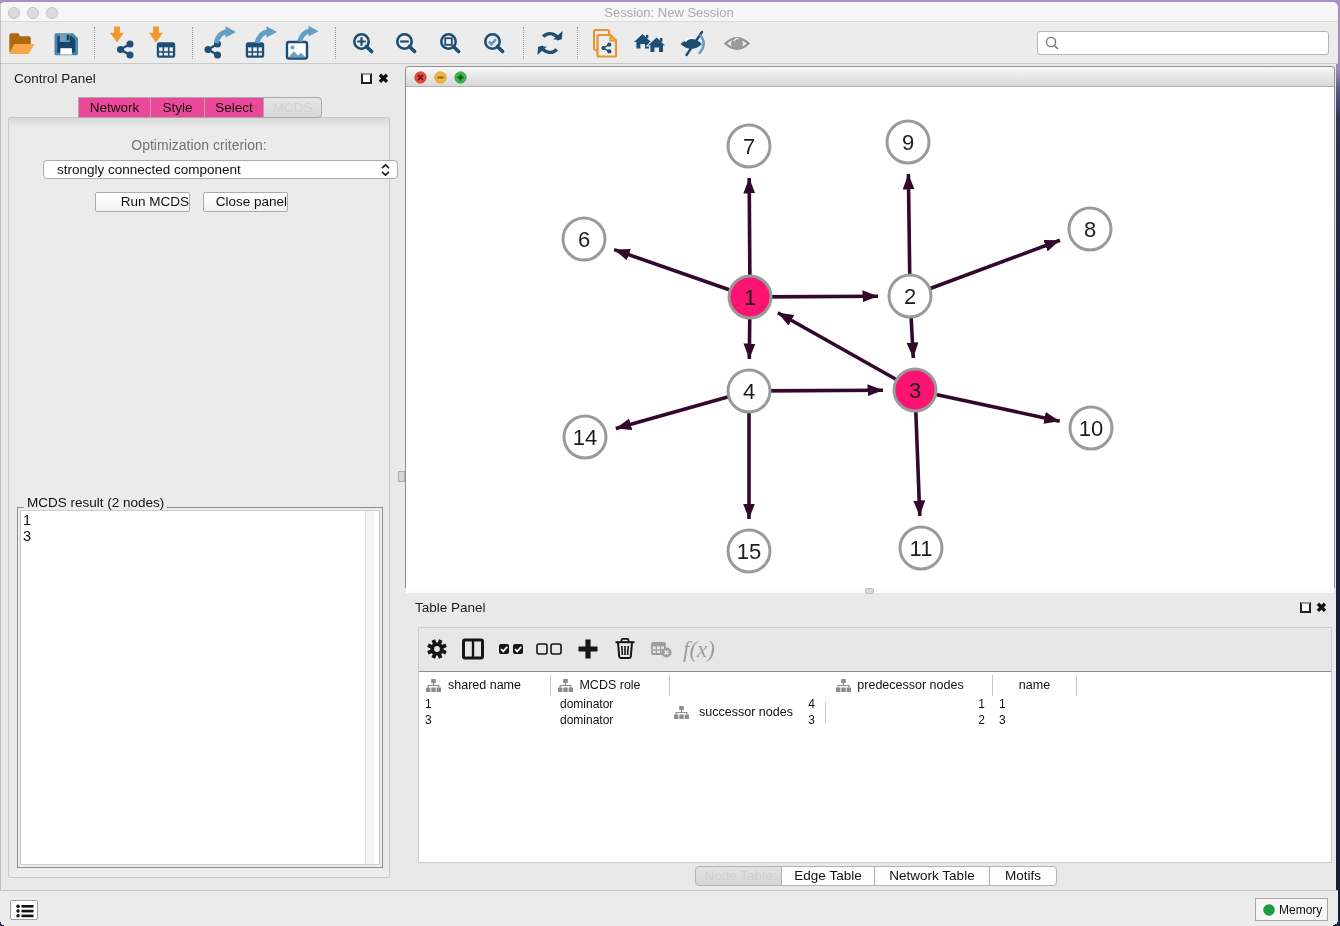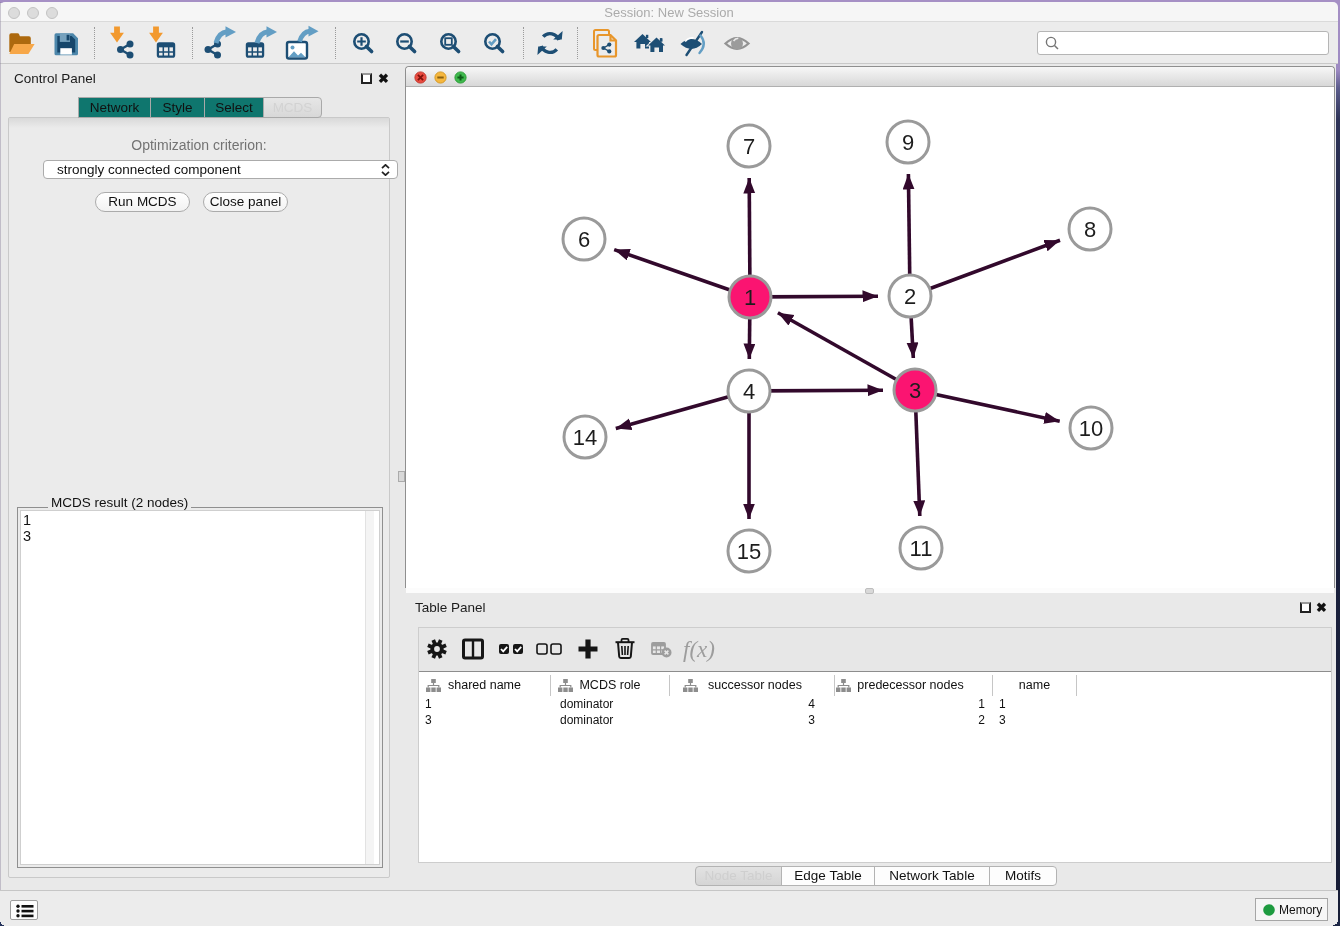--- a/index.html
+++ b/index.html
@@ -15,28 +15,28 @@
 .tsep { position:absolute; top:5px; height:32px; width:0; border-left:1px dotted #9a9a9a; }
 #searchbox { position:absolute; left:1037px; top:9px; width:292px; height:24px; background:#fff; border:1px solid #b5b5b5; border-radius:3px; }
 
 #redge { left:1336px; top:0; width:4px; height:926px; background:linear-gradient(180deg,#a690c5 0px,#9d8ac2 70px,#5c5d8c 88px,#2e3357 120px,#1c2240 300px,#171d36 926px); }
 #ledge { left:0; top:2px; width:1px; height:924px; background:rgba(120,110,140,.35); }
 
 #cp-title { left:14px; top:71px; font-size:13.5px; color:#1c1c1c; }
 .floatbox { position:absolute; width:11px; height:11px; border:2px solid #222; border-top-color:#9a9a9a; background:#fff; }
 .closex { position:absolute; font-size:13px; font-weight:bold; color:#111; }
 #cp-tabs { left:78px; top:97px; height:21px; }
-.cptab { position:absolute; top:0; height:21px; background:#0f766e; border:1px solid #a9a9a9; font-size:13.5px; color:#111; text-align:center; line-height:19px; }
+.cptab { position:absolute; top:0; height:21px; background:#ec4899; border:1px solid #a9a9a9; font-size:13.5px; color:#111; text-align:center; line-height:19px; }
 #cp-band { left:8px; top:117px; width:382px; height:761px; background:#ebebeb; border:1px solid #c9c9c9; border-radius:2px; }
 #cp-band .shade { position:absolute; left:0; top:0; width:100%; height:10px; background:linear-gradient(180deg,#d9d9d9,#ebebeb); }
 #opt-label { left:0px; top:137px; width:398px; text-align:center; font-size:14px; color:#737373; }
 #dropdown { left:43px; top:160px; width:355px; height:19px; background:#fff; border:1px solid #ababab; border-radius:4px; font-size:13.5px; color:#111; line-height:17px; padding-left:13px; }
-.btn { position:absolute; height:20px; background:linear-gradient(#ffffff,#f2f2f2); border:1px solid #ababab; border-radius:10px; font-size:13.5px; color:#111; text-align:center; line-height:18px; }
+.btn { position:absolute; height:20px; background:linear-gradient(#ffffff,#f2f2f2); border:1px solid #ababab; border-radius:2px; font-size:13.5px; color:#111; text-align:right; line-height:18px; }
 #mcds-group { left:17px; top:507px; width:366px; height:361px; border:1px solid #8f8f8f; }
-#mcds-legend { left:24px; top:495px; background:#ebebeb; padding:0 3px; font-size:13.5px; color:#111;margin-left:24px; }
+#mcds-legend { left:24px; top:495px; background:#ebebeb; padding:0 3px; font-size:13.5px; color:#111; }
 #mcds-text { left:20px; top:510px; width:360px; height:355px; background:#fff; border:1px solid #cfcfcf; font-size:14.5px; color:#111; line-height:16px; padding:1px 0 0 2px; }
 #mcds-scroll { left:365px; top:511px; width:9px; height:353px; background:#f4f4f4; border-left:1px solid #e2e2e2; }
 #splitter1 { left:398px; top:471px; width:7px; height:11px; background:#d8d8d8; border:1px solid #ababab; }
 
 #netwin { left:405px; top:66px; width:930px; height:522px; background:#fff; border:1px solid #8f8f8f; border-bottom:none; border-radius:4px 4px 0 0; }
 #netsplit { left:406px; top:588px; width:928px; height:5px; background:#fcfcfc; }
 #netknob { left:865px; top:588px; width:9px; height:6px; background:#d9d9d9; border:1px solid #bdbdbd; border-radius:2px; }
 #nettitle { position:absolute; left:0; top:0; width:100%; height:20px; background:linear-gradient(#f7f7f7,#d8d8d8); border-bottom:1px solid #b0b0b0; border-radius:4px 4px 0 0; }
 #nettitle .t { position:absolute; left:4px; width:100%; text-align:center; top:3px; font-size:13.5px; font-weight:bold; color:#2a2a2a; }
 
@@ -322,21 +322,21 @@
         </svg>shared name</div>
       <div class="th" style="left:132px;width:119px;"><svg width="15" height="13" style="position:absolute;left:7px;top:4px">
           <g fill="#8d8d8d">
             <rect x="5.2" y="0" width="4.6" height="4"></rect>
             <rect x="0" y="8.5" width="4.4" height="4.5"></rect>
             <rect x="5.3" y="8.5" width="4.4" height="4.5"></rect>
             <rect x="10.6" y="8.5" width="4.4" height="4.5"></rect>
           </g>
           <path d="M7.5 4 v2.5 M2.2 8.5 v-2 h10.6 v2" stroke="#8d8d8d" stroke-width="1.2" fill="none"></path>
         </svg>MCDS role</div>
-      <div class="th" style="left:257px;width:159px;"><svg width="15" height="13" style="position:absolute;left:7px;top:4px">
+      <div class="th" style="left:248px;width:159px;margin-top:27px;"><svg width="15" height="13" style="position:absolute;left:7px;top:4px">
           <g fill="#8d8d8d">
             <rect x="5.2" y="0" width="4.6" height="4"></rect>
             <rect x="0" y="8.5" width="4.4" height="4.5"></rect>
             <rect x="5.3" y="8.5" width="4.4" height="4.5"></rect>
             <rect x="10.6" y="8.5" width="4.4" height="4.5"></rect>
           </g>
           <path d="M7.5 4 v2.5 M2.2 8.5 v-2 h10.6 v2" stroke="#8d8d8d" stroke-width="1.2" fill="none"></path>
         </svg>successor nodes</div>
       <div class="th" style="left:410px;width:164px;"><svg width="15" height="13" style="position:absolute;left:7px;top:4px">
           <g fill="#8d8d8d">

